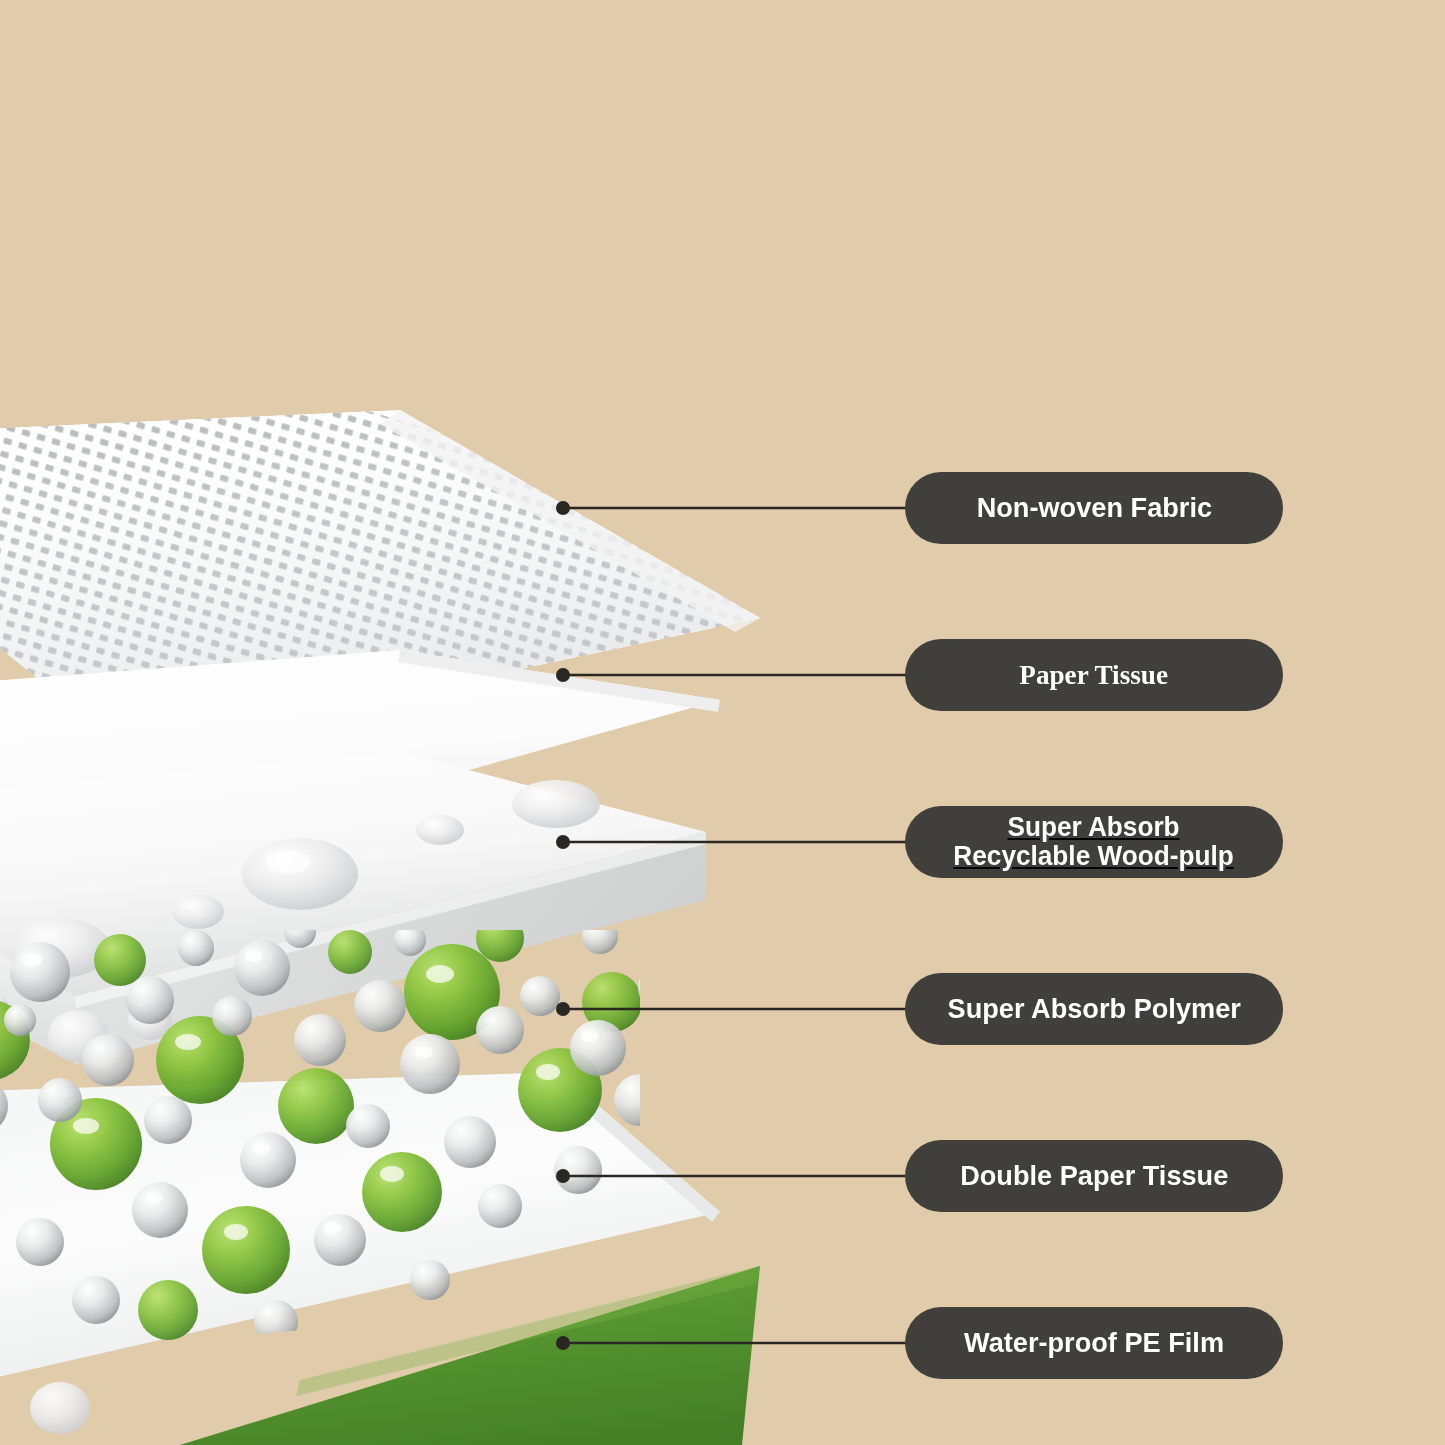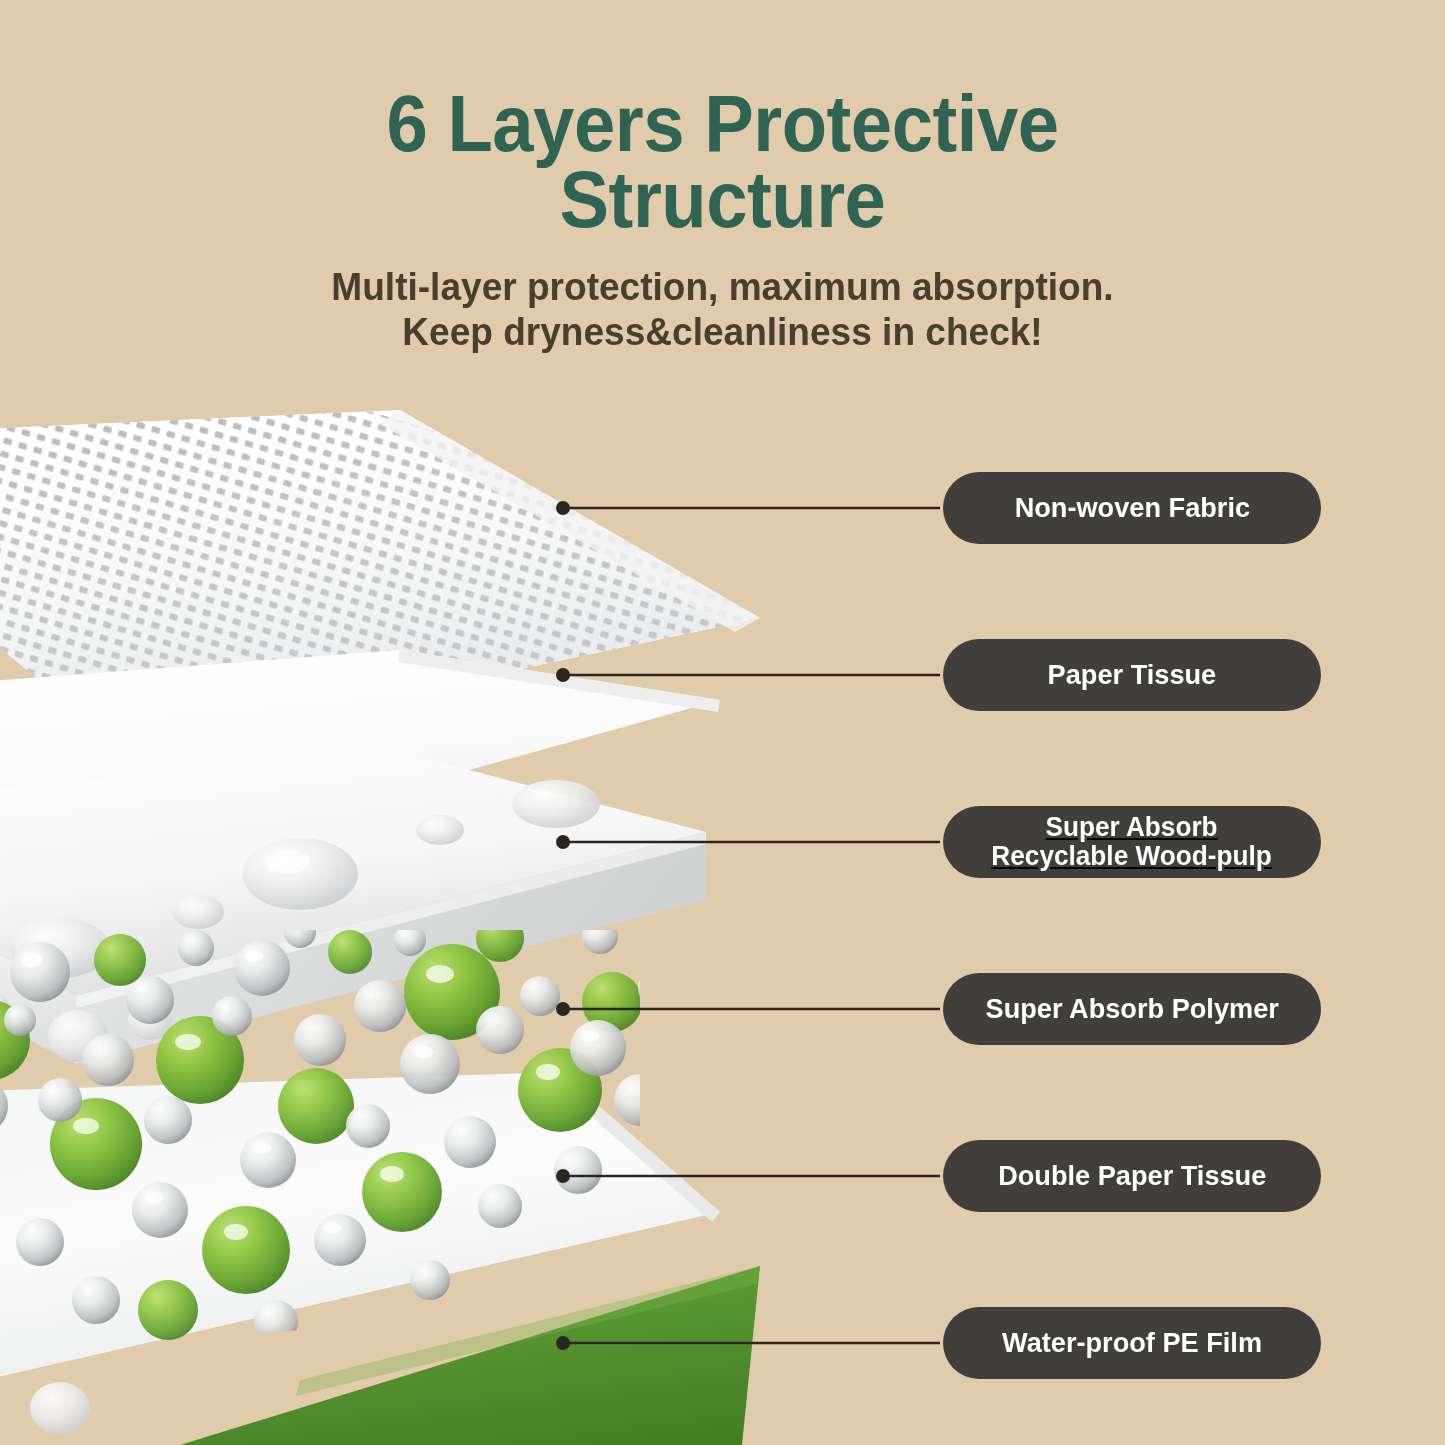--- a/index.html
+++ b/index.html
@@ -62,21 +62,21 @@
     position: absolute;
     left: 0; top: 0;
     width: 1445px; height: 1445px;
     z-index: 30;
     pointer-events: none;
   }
 
   
   .pill {
     position: absolute;
-    left: 943px;
+    left: 905px;
     width: 378px;
     height: 72px;
     background: #413f3c;
     border-radius: 36px;
     display: flex;
     align-items: center;
     justify-content: center;
     box-sizing: border-box;
     padding: 0 14px;
     z-index: 35;
@@ -309,36 +309,26 @@
         <circle cx="563" cy="842" r="7" stroke="none"></circle>
         <line x1="563" y1="1009" x2="940" y2="1009" stroke-width="2.6"></line>
         <circle cx="563" cy="1009" r="7" stroke="none"></circle>
         <line x1="563" y1="1176" x2="940" y2="1176" stroke-width="2.6"></line>
         <circle cx="563" cy="1176" r="7" stroke="none"></circle>
         <line x1="563" y1="1343" x2="940" y2="1343" stroke-width="2.6"></line>
         <circle cx="563" cy="1343" r="7" stroke="none"></circle>
       </g>
   </svg>
 
-  <div id="header">
-    <h1 id="title">
-      <span class="t-line">6 Layers Protective</span>
-      <span class="t-line">Structure</span>
-    </h1>
-    <p id="subtitle">
-      <span class="s-line">Multi-layer protection, maximum absorption.</span>
-      <span class="s-line">Keep dryness&amp;cleanliness in check!</span>
-    </p>
-  </div>
 
   <div id="pill-container">
       <div class="pill" style="top: 472px;">
         <span class="pill-text">Non-woven Fabric</span>
       </div>
-      <div class="pill" style="top: 639px;">
+      <div class="pill" style="top: 639px; font-family: Liberation Serif, serif;">
         <span class="pill-text">Paper Tissue</span>
       </div>
       <div class="pill two-line" style="top: 806px; text-decoration: underline;">
         <span class="pill-text">Super Absorb
 Recyclable Wood-pulp</span>
       </div>
       <div class="pill" style="top: 973px;">
         <span class="pill-text">Super Absorb Polymer</span>
       </div>
       <div class="pill" style="top: 1140px;">

